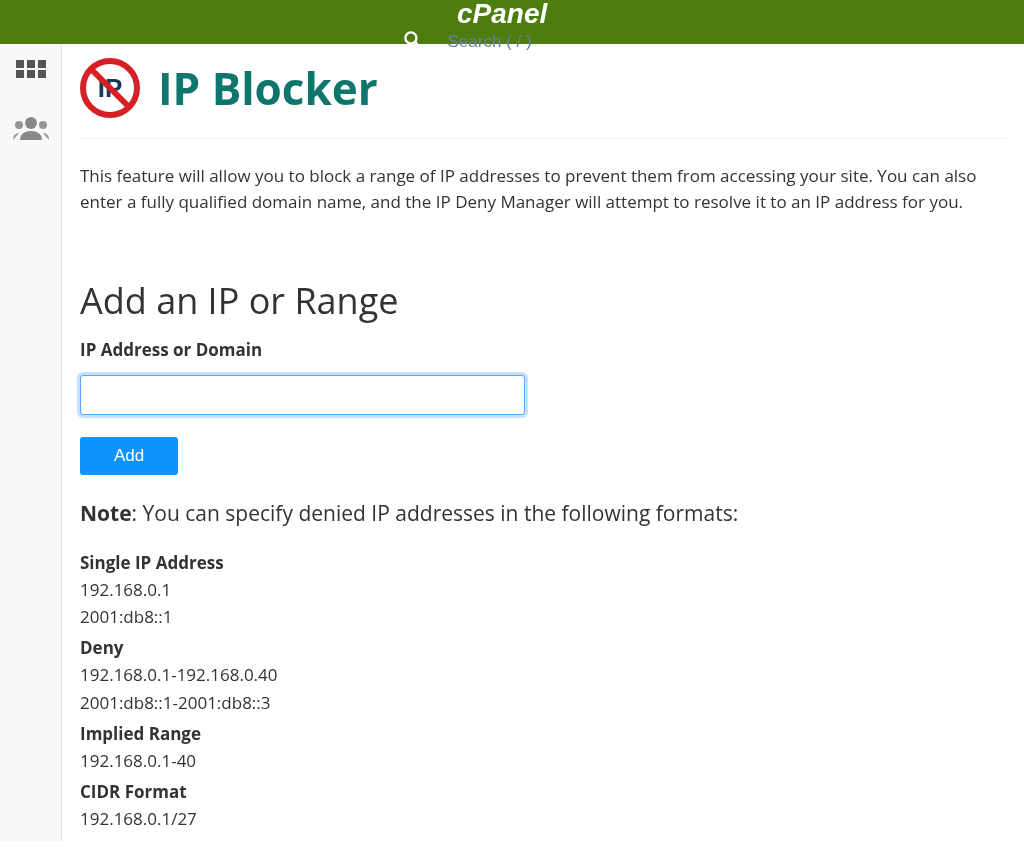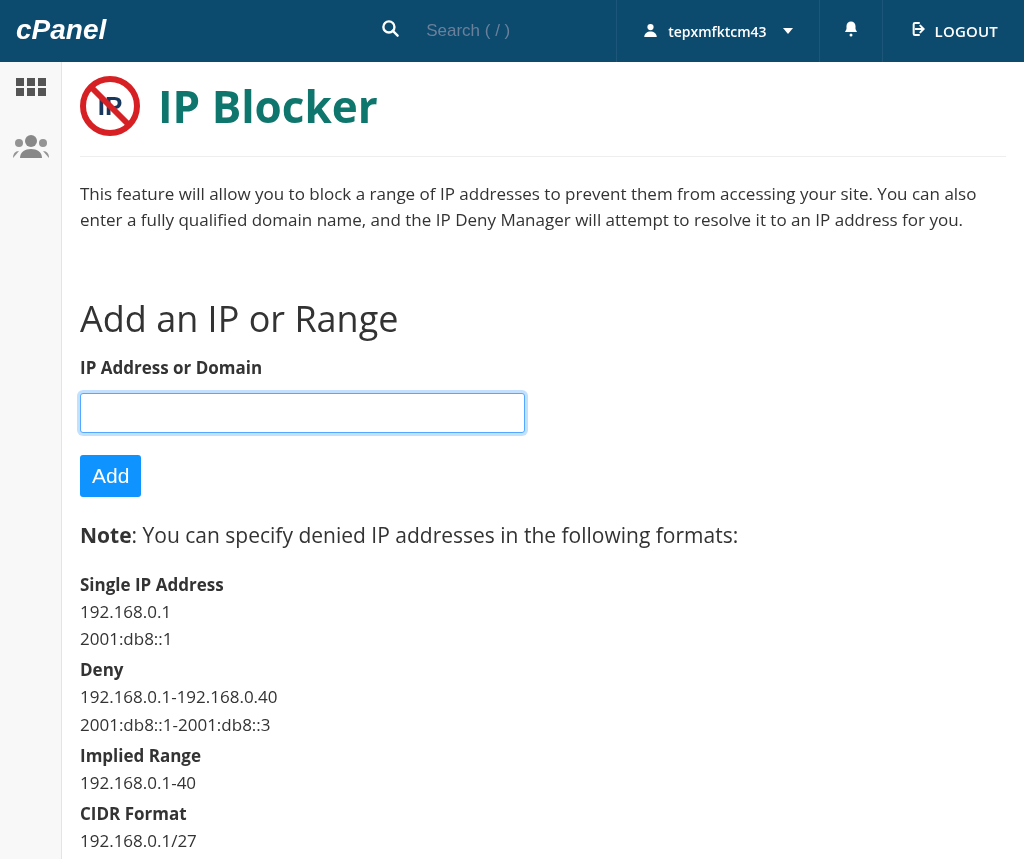--- a/index.html
+++ b/index.html
@@ -1,25 +1,26 @@
 <!DOCTYPE html>
 <html><head>
 <meta charset="utf-8">
 <style>
   * { box-sizing: border-box; margin: 0; padding: 0; }
   html, body { width: 1024px; height: 859px; font-family: -apple-system, "Segoe UI", "Open Sans", Helvetica, Arial, sans-serif; color:#333; background:#fff; overflow:hidden; }
 
   
   .header {
-    height: 62px;
-    background: #0c4a6e;
+    height: 44px;
+    background: #4d7c0f;
     display:flex;
     align-items: center;
     color:#fff;
     padding: 0 0 0 16px;
+    flex-direction: column;
   }
   .logo {
     display:flex; align-items:center;
   }
   .logo svg { display:block; }
 
   .spacer { flex:1; }
 
   .search-wrap {
     display:flex; align-items:center; gap:26px;
@@ -88,22 +89,22 @@
     box-shadow: 0 0 0 3px rgba(83,168,255,0.35);
     padding:6px 10px;
     font-size:16px;
   }
   .add-btn {
     margin-top:22px;
     background:#0f93ff;
     color:#fff;
     border:none;
     border-radius:3px;
-    font-size:21px;
-    padding:9px 12px;
+    font-size:17px;
+    padding:9px 34px;
     cursor:pointer;
   }
 
   .note { margin-top:24px; font-size:21px; color:#333;}
   .note strong { font-weight:700;}
 
   dl.formats { margin-top:22px; font-size:17px; line-height:1.6; color:#333;}
   dl.formats dt { font-weight:700; margin-top:4px;}
   dl.formats dd { margin:0; }
 </style>

